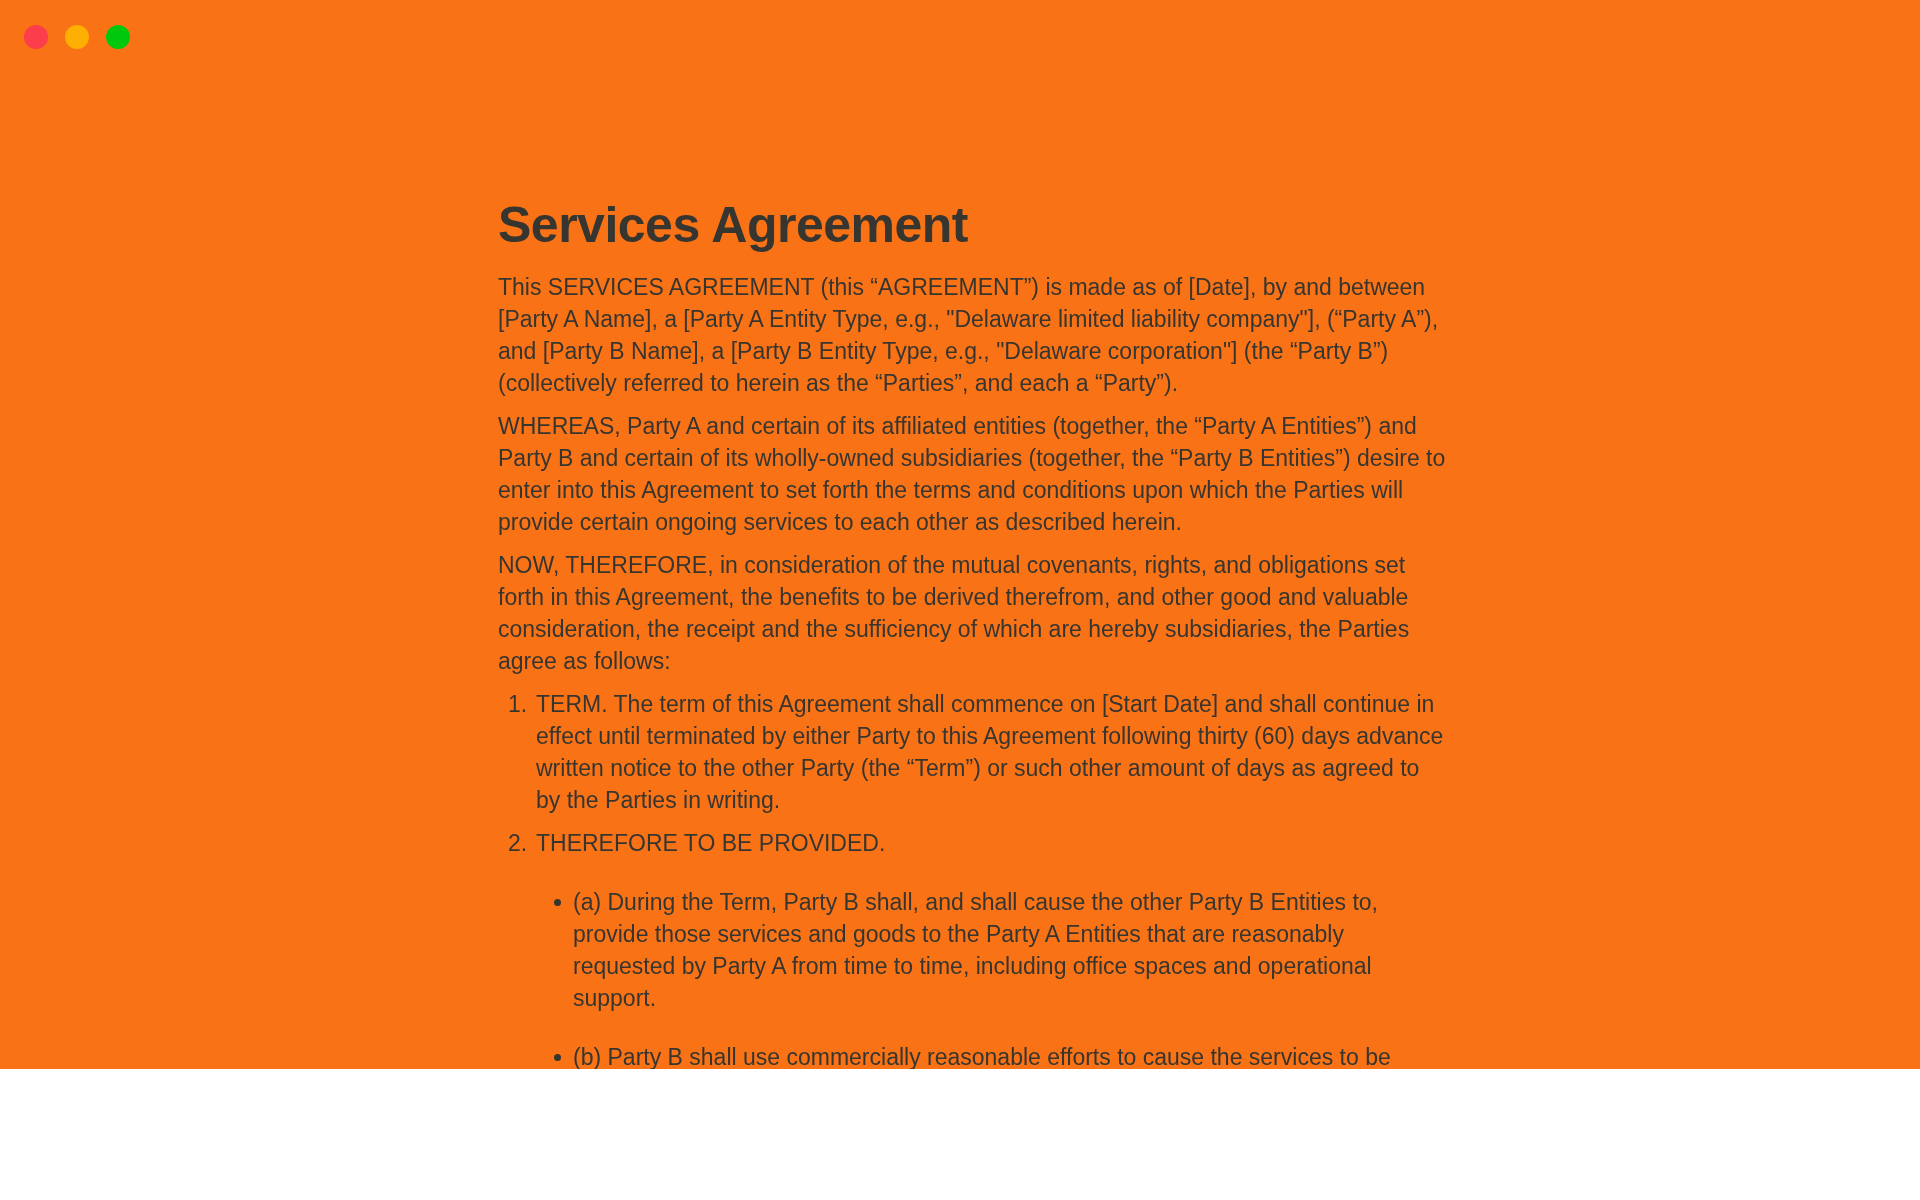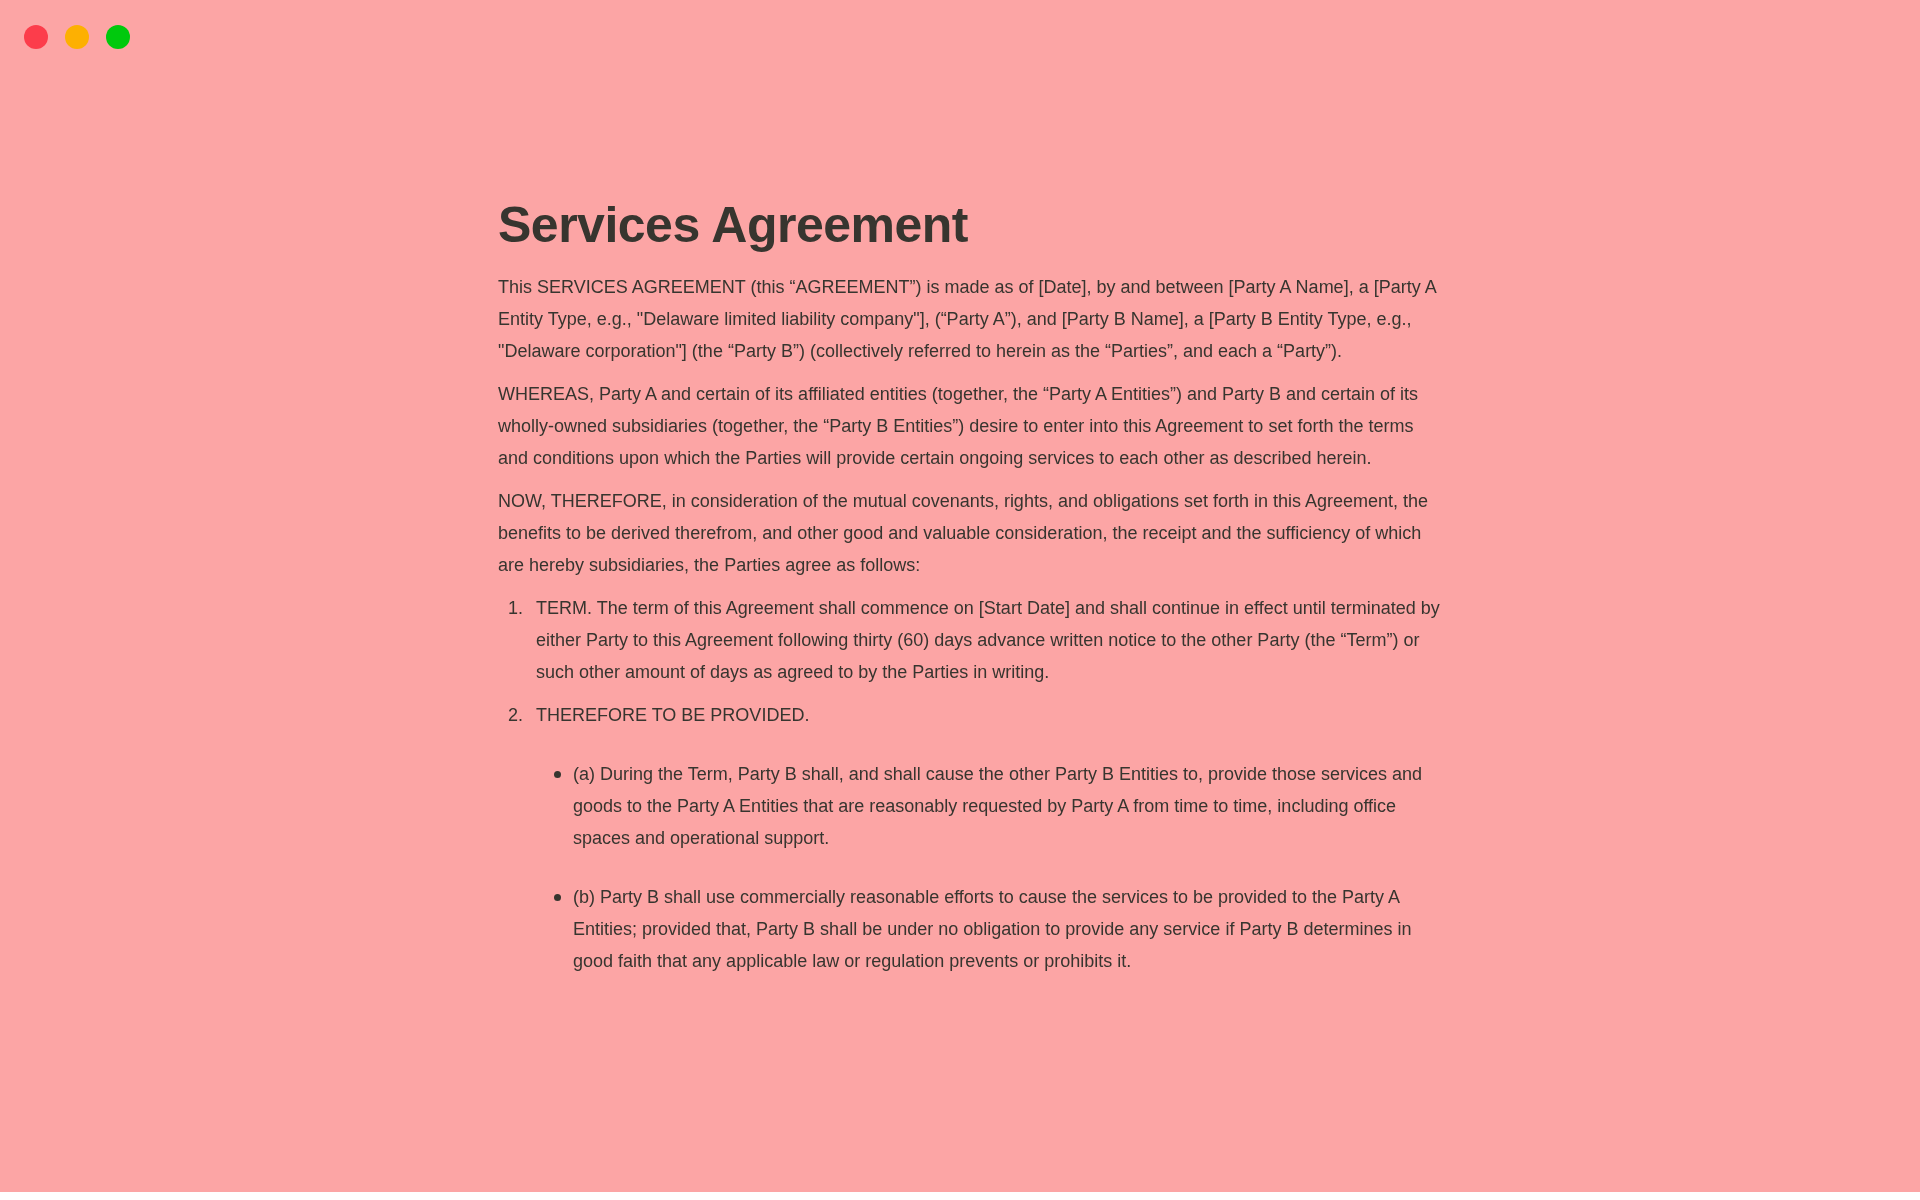--- a/index.html
+++ b/index.html
@@ -1,20 +1,20 @@
 <!DOCTYPE html>
 <html><head>
 <meta charset="utf-8">
 <style>
   html, body { margin: 0; padding: 0; background: #ffffff; }
   .page {
     position: relative;
     width: 1920px;
-    height: 1192px;
-    background: #fca5a5;
+    height: 1069px;
+    background: #f97316;
     overflow: hidden;
     font-family: "Liberation Sans", "DejaVu Sans", sans-serif;
     color: #37352f;
   }
   
   .traffic-lights {
     position: absolute;
     top: 25px;
     left: 24px;
     display: flex;
@@ -42,21 +42,21 @@
   .doc-title {
     margin: 0;
     padding-top: 195px;
     font-size: 50px;
     line-height: 60px;
     font-weight: 700;
     letter-spacing: -0.5px;
     color: #37352f;
   }
   .body-text {
-    font-size: 18px;
+    font-size: 23px;
     line-height: 32px;
     color: #37352f;
   }
   .para { margin: 11px 0 0 0; }
   .para.first { margin-top: 16px; }
 
   .olist { margin: 0; }
   .olitem {
     position: relative;
     margin-top: 11px;

